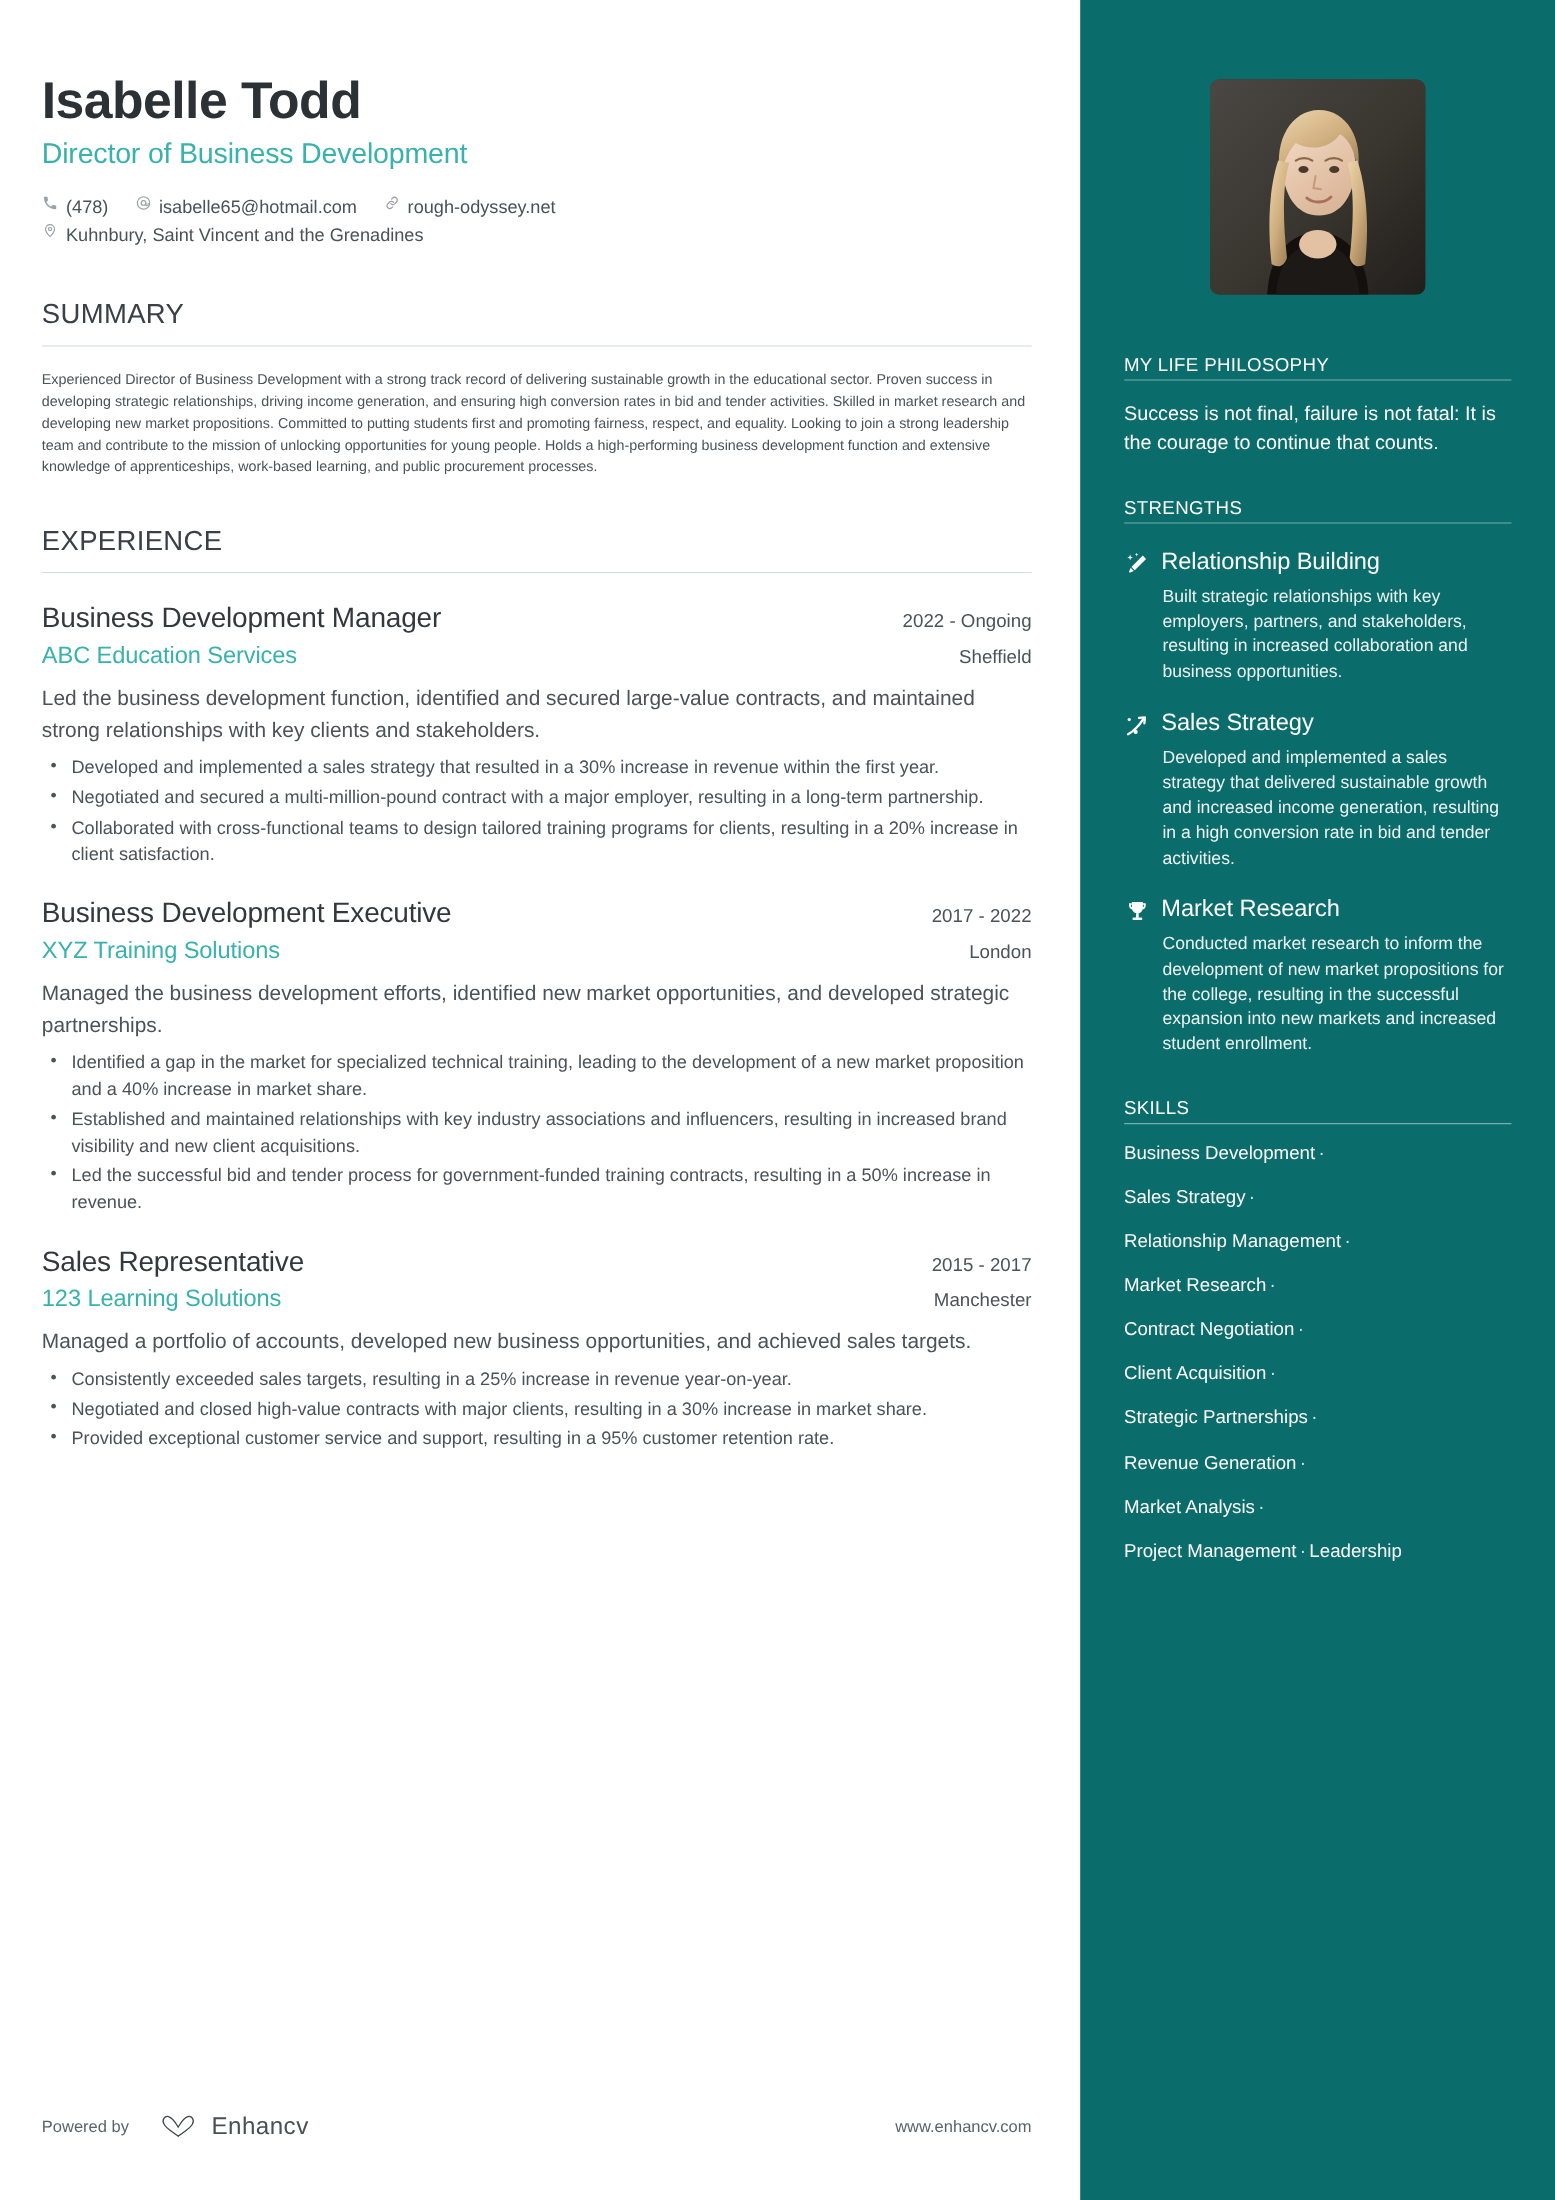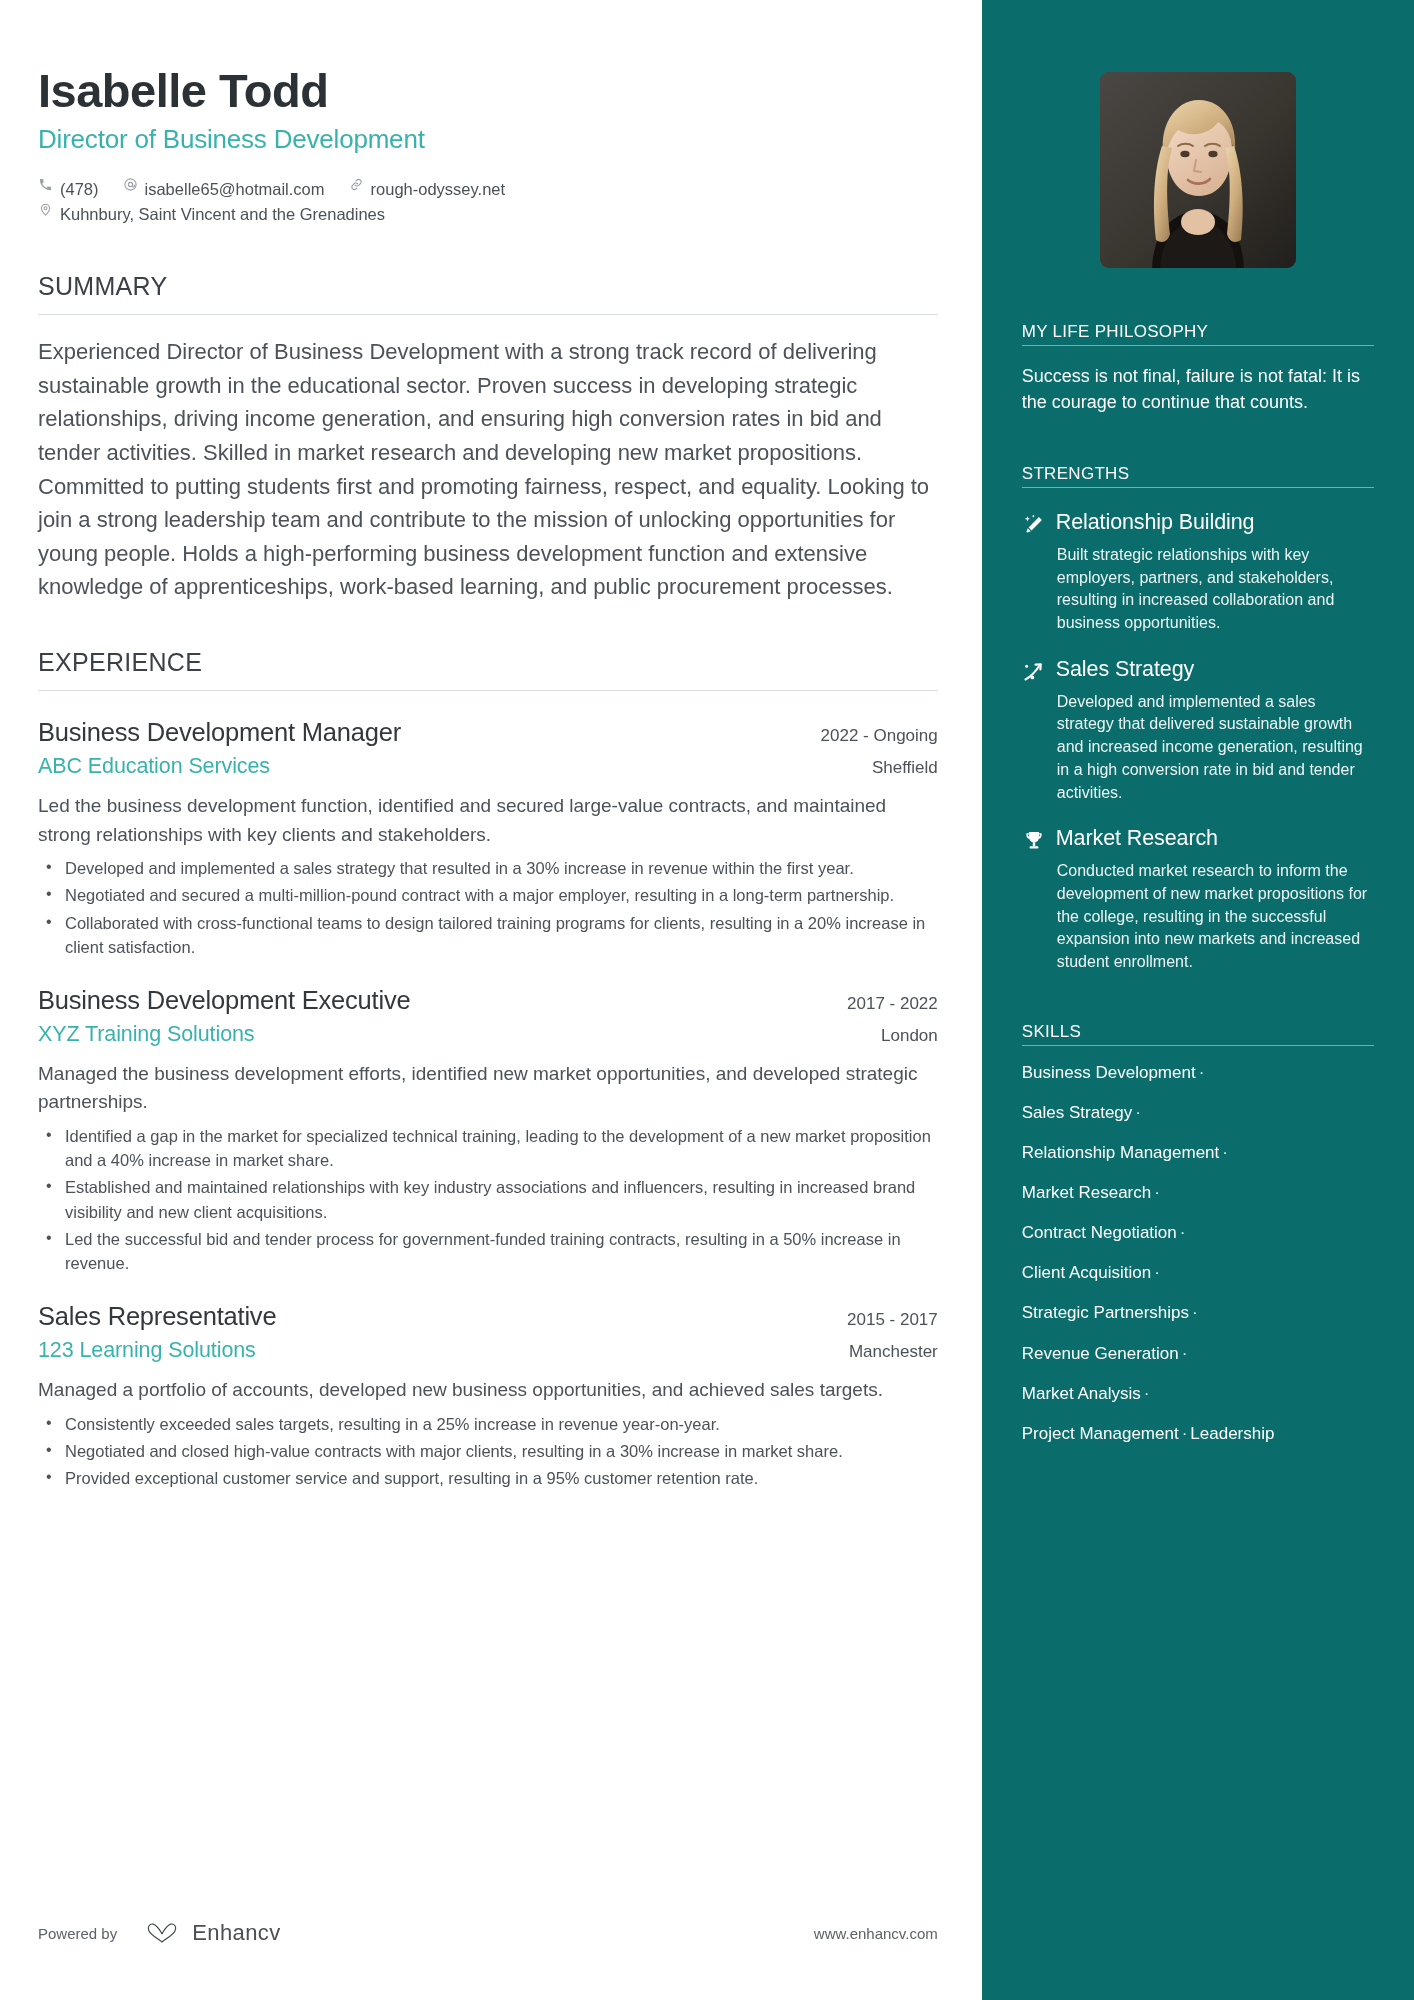--- a/index.html
+++ b/index.html
@@ -80,21 +80,21 @@
     font-size: 25px;
     font-weight: normal;
     color: #3a4047;
     letter-spacing: 0.3px;
     padding-bottom: 13px;
     border-bottom: 1.4px solid #d8dcdf;
   }
 
   .summary-text {
     margin-top: 20px;
-    font-size: 22px;
+    font-size: 13px;
     line-height: 1.53;
     color: #4c5259;
   }
 
   .exp-entry { margin-top: 26px; }
   .exp-entry:first-of-type { margin-top: 22px; }
 
   .exp-row {
     display: flex;
     align-items: baseline;
@@ -205,21 +205,21 @@
   .photo {
     width: 196px;
     height: 196px;
     border-radius: 9px;
     overflow: hidden;
     background: #3c3a38;
     position: relative;
   }
   .photo svg { width: 100%; height: 100%; display: block; }
 
-  .side-section { margin-top: 48px; }
+  .side-section { margin-top: 36px; }
   .side-section.first { margin-top: 54px; }
 
   .side-head {
     font-size: 17px;
     font-weight: normal;
     color: #ffffff;
     letter-spacing: 0.3px;
     padding-bottom: 3px;
     border-bottom: 1.3px solid rgba(255,255,255,0.45);
   }

